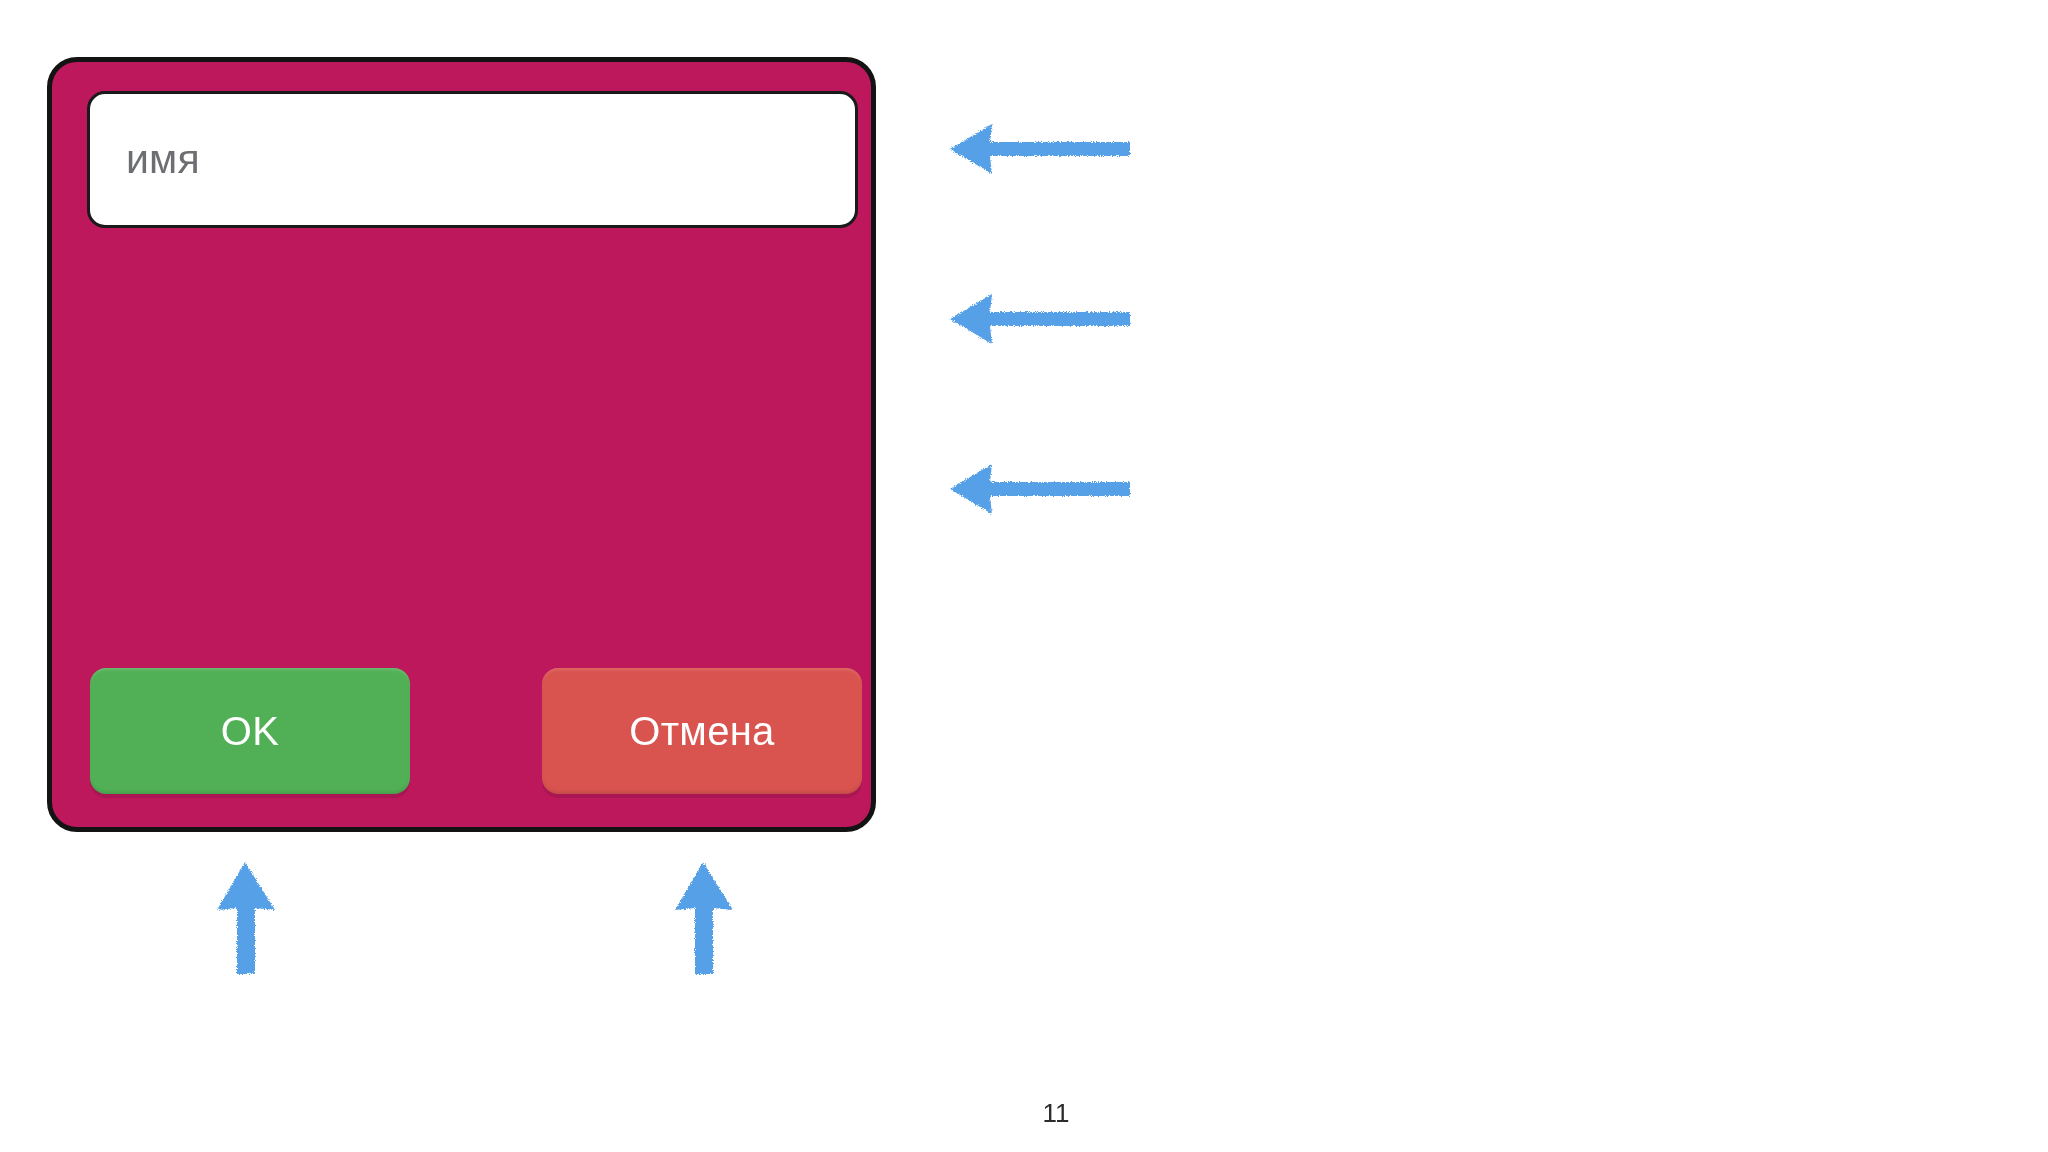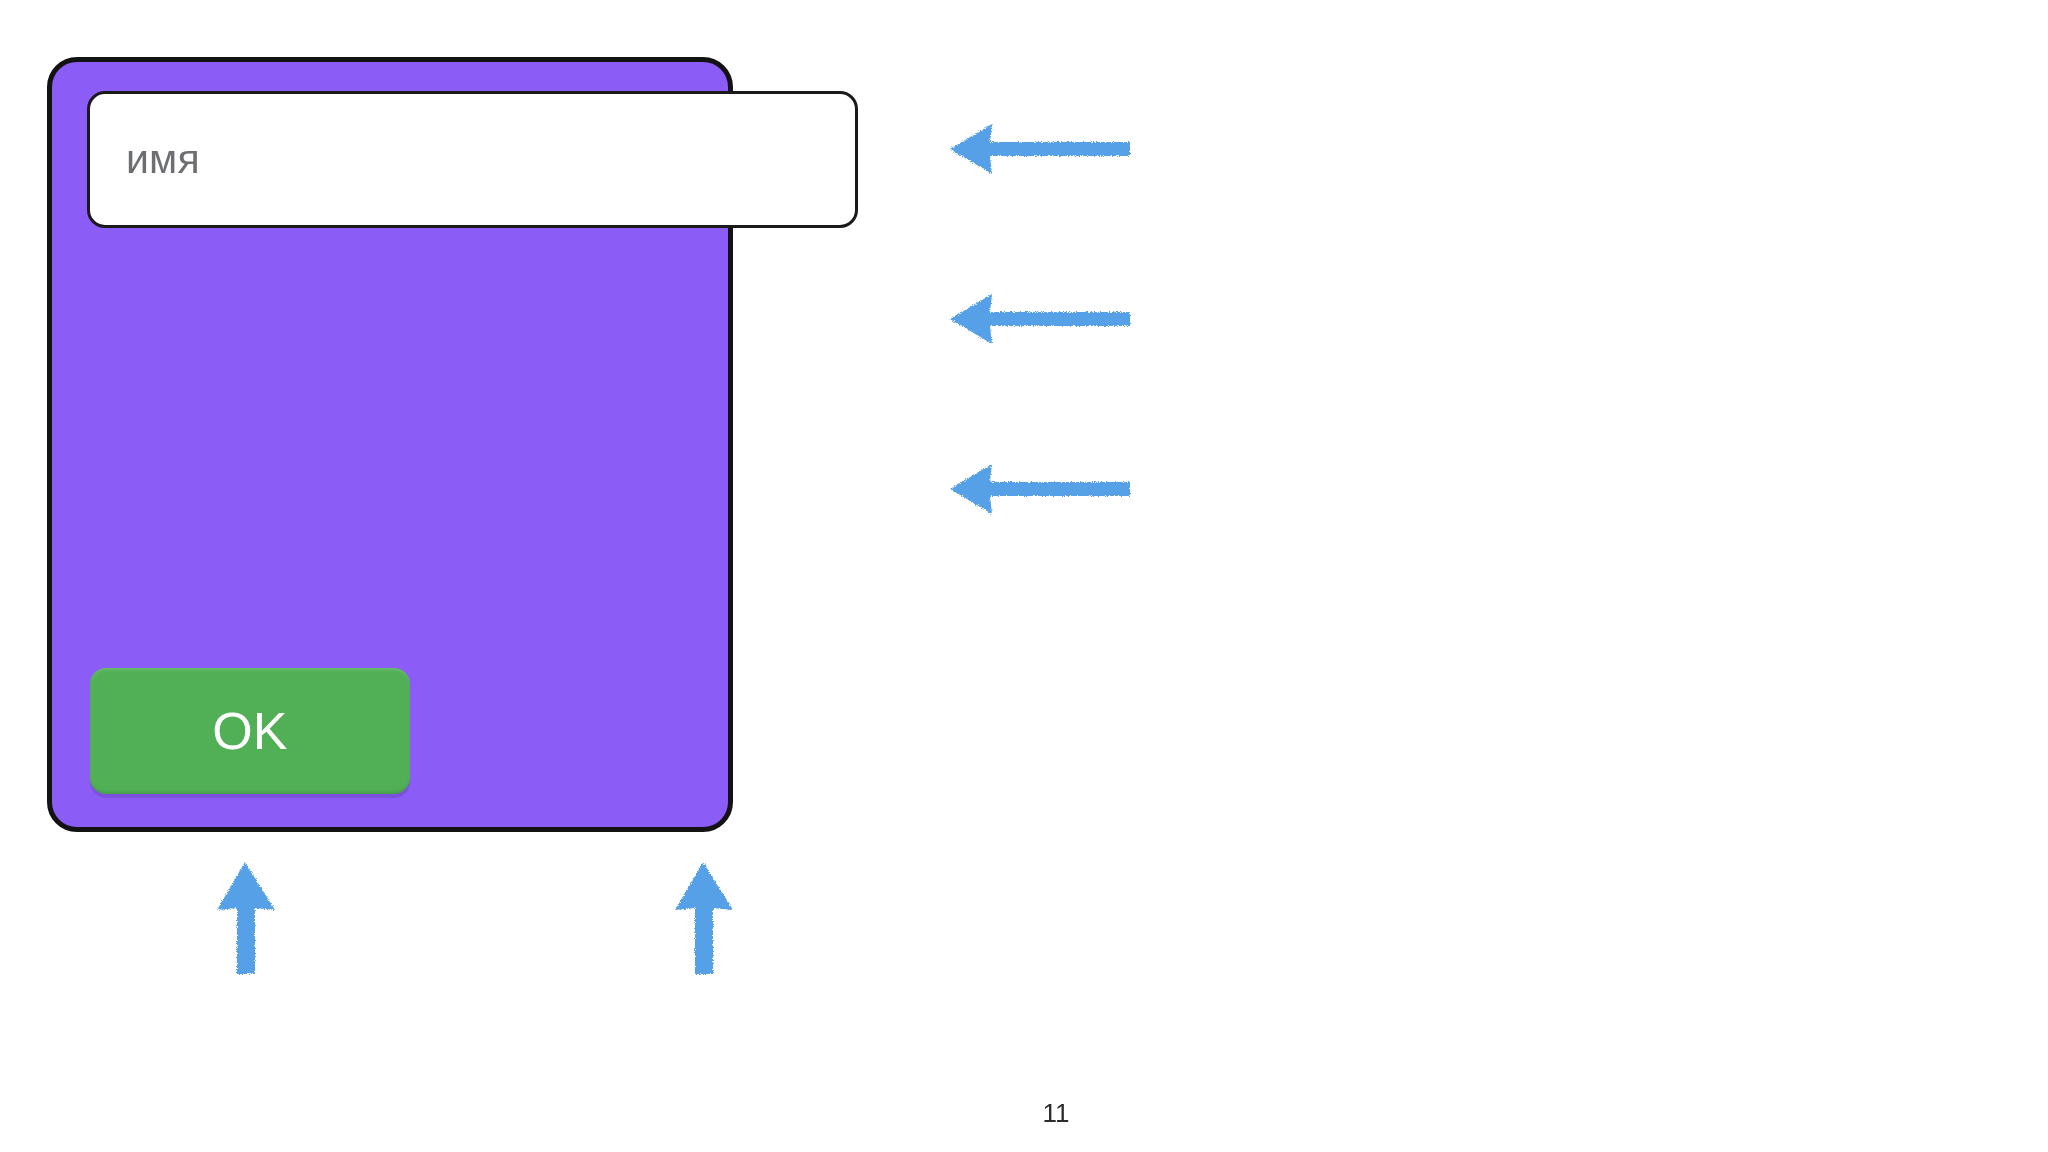--- a/index.html
+++ b/index.html
@@ -16,24 +16,24 @@
     height: 1152px;
     background: #ffffff;
     overflow: hidden;
   }
 
   
   .dialog-card {
     position: absolute;
     left: 47px;
     top: 57px;
-    width: 686px;
+    width: 829px;
     height: 775px;
     box-sizing: border-box;
-    background: #8b5cf6;
+    background: #be185d;
     border: 5px solid #131313;
     border-radius: 30px;
   }
 
   
   .field {
     position: absolute;
     left: 35px;
     width: 771px;
     height: 137px;
@@ -58,21 +58,21 @@
     white-space: nowrap;
   }
 
   
   .btn {
     position: absolute;
     box-sizing: border-box;
     border: none;
     border-radius: 16px;
     color: #ffffff;
-    font-size: 52px;
+    font-size: 40px;
     font-weight: 400;
     font-family: "Liberation Sans", sans-serif;
     display: flex;
     align-items: center;
     justify-content: center;
     cursor: pointer;
     letter-spacing: 0.3px;
   }
   .btn-ok {
     left: 38px;
@@ -127,20 +127,21 @@
   <div class="dialog-card">
 
     <div class="field field-1">
       <span class="field-placeholder">имя</span>
     </div>
 
 
 
     <div class="btn btn-ok">OK</div>
 
+    <div class="btn btn-cancel">Отмена</div>
 
   </div>
 
   <svg class="arrow arrow-left-1" viewBox="0 0 190 62">
     <defs>
       <filter id="rough1" x="-20%" y="-40%" width="140%" height="180%">
         <feTurbulence type="fractalNoise" baseFrequency="0.85" numOctaves="3" seed="7" result="n"></feTurbulence>
         <feDisplacementMap in="SourceGraphic" in2="n" scale="4" xChannelSelector="R" yChannelSelector="G"></feDisplacementMap>
       </filter>
     </defs>

